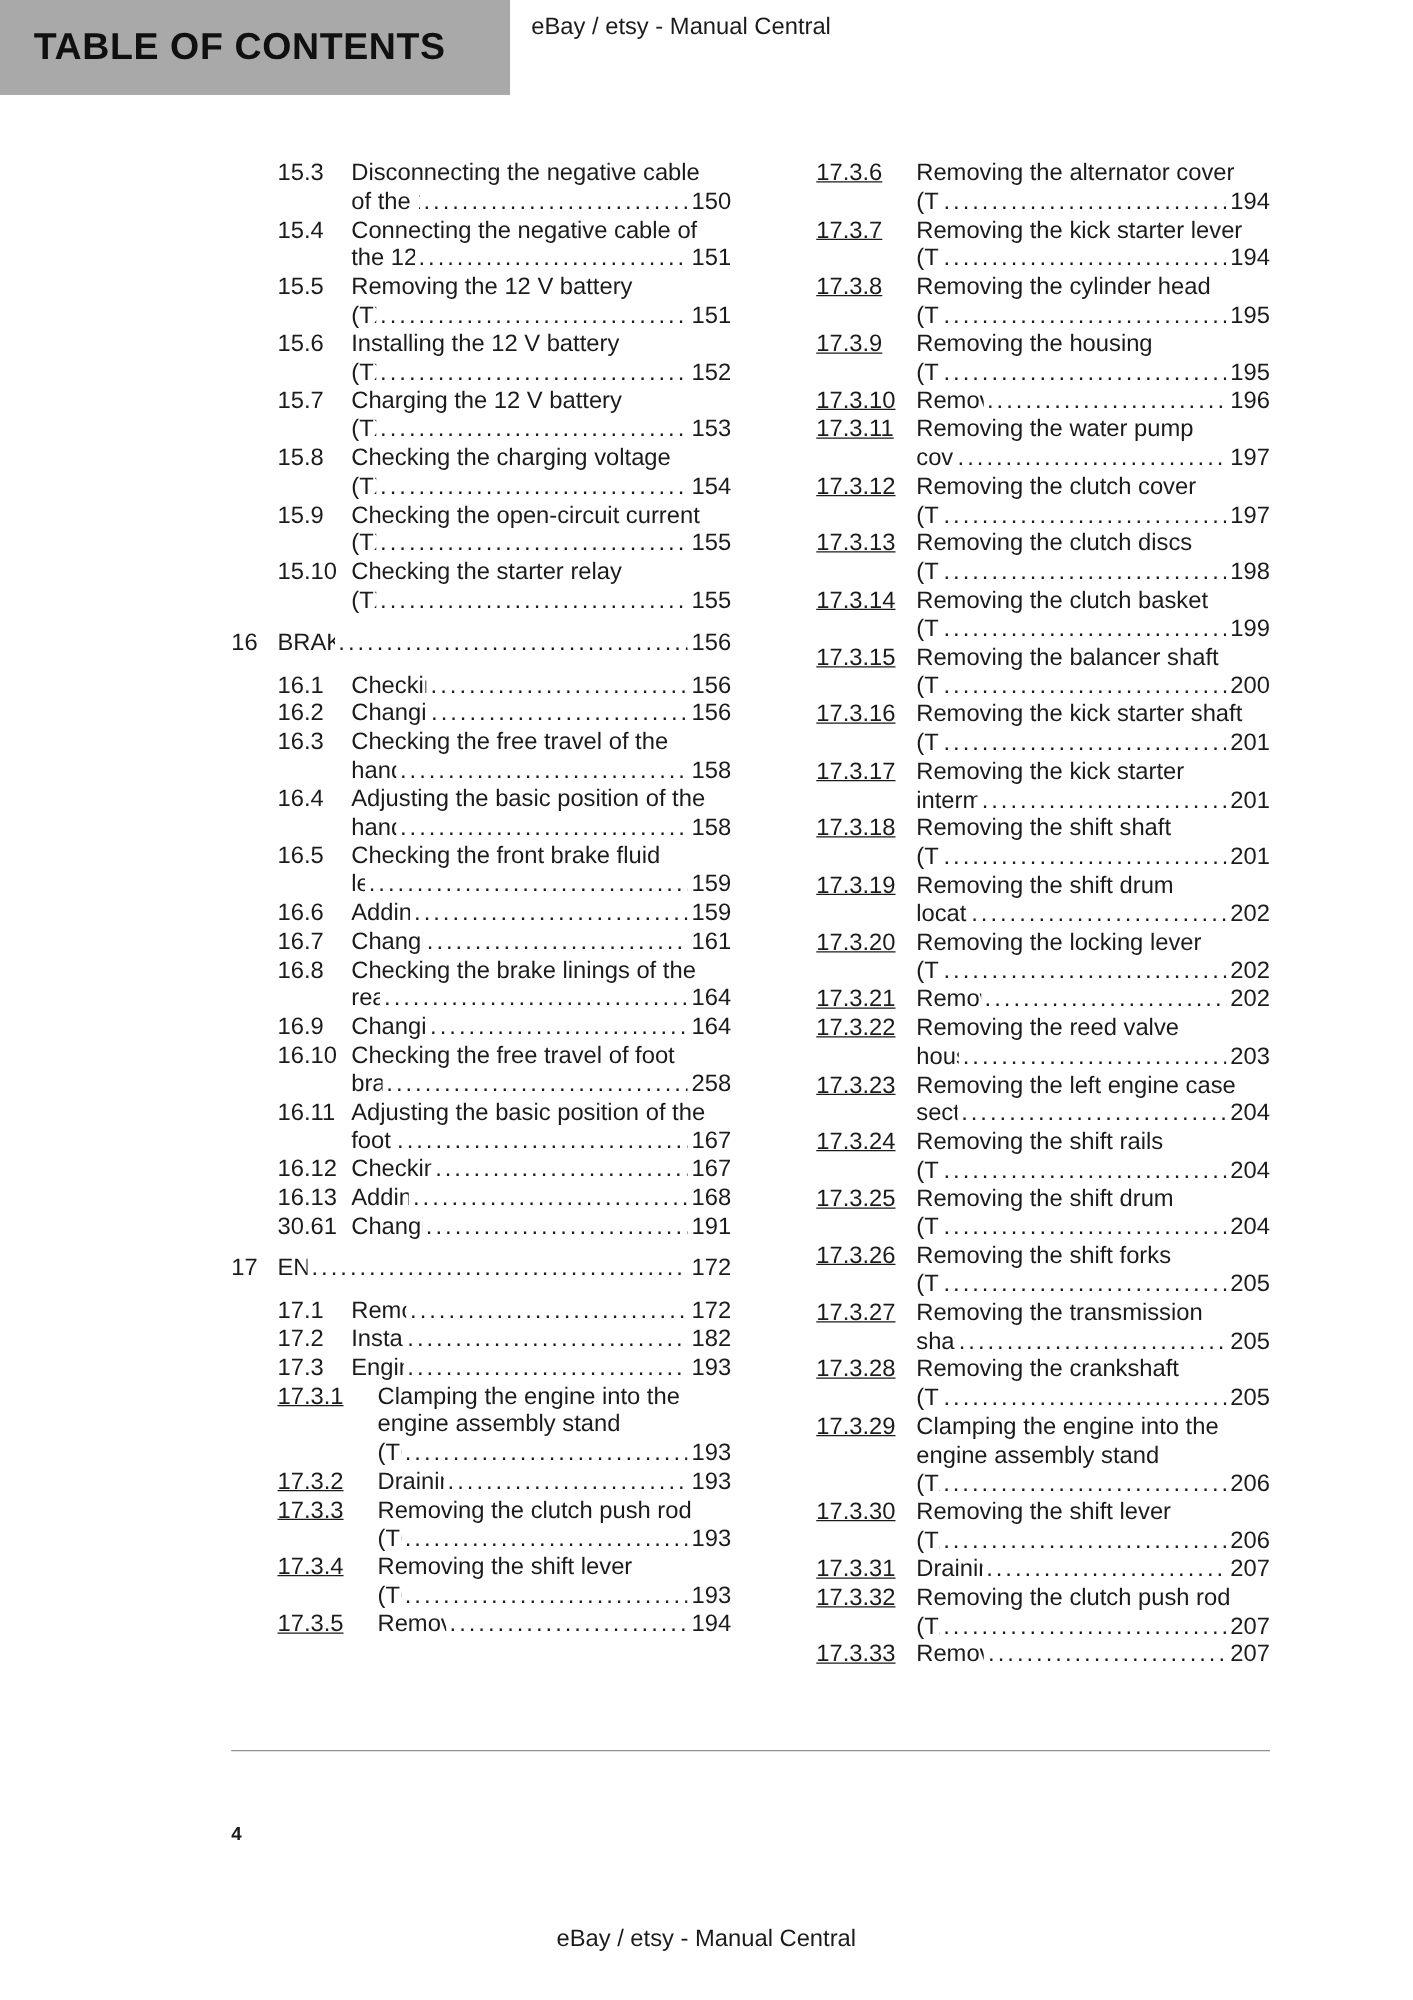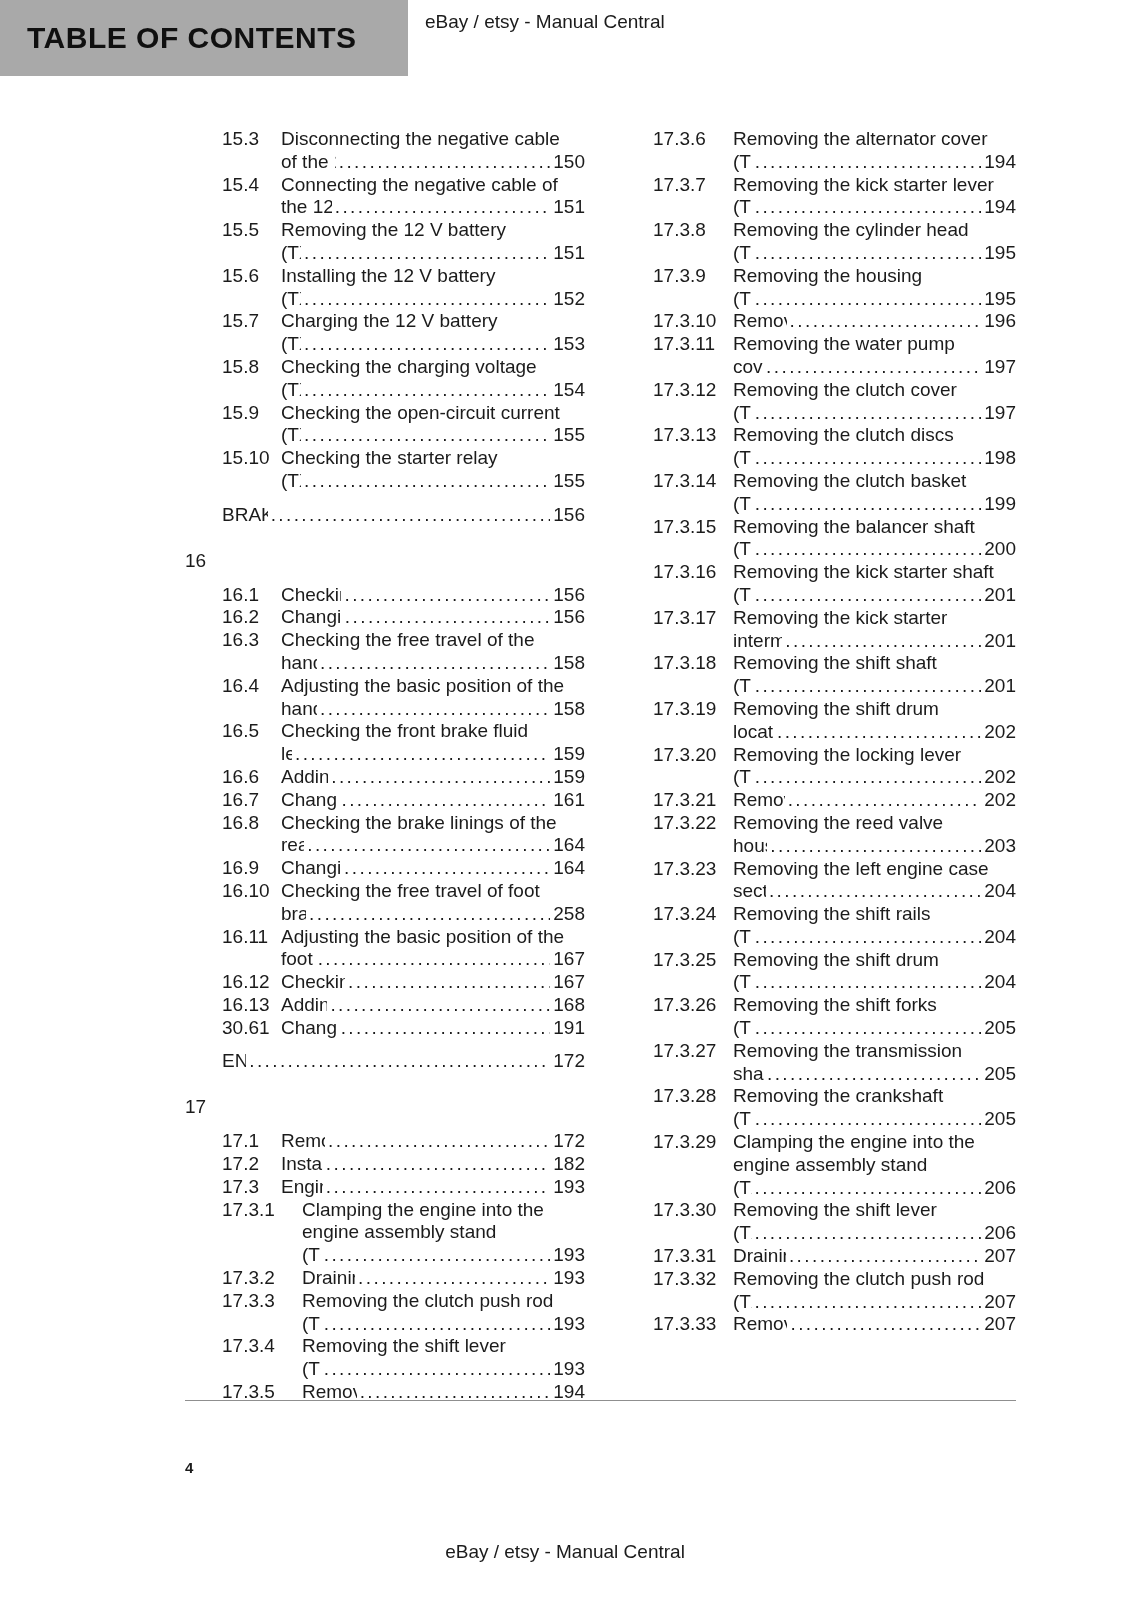--- a/index.html
+++ b/index.html
@@ -30,24 +30,24 @@
 
   .toc-columns {
     position: absolute; left: 185px; top: 128px;
     width: 831px; display: flex; gap: 31px;
   }
   .toc-col { width: 400px; flex: 0 0 400px; }
 
   .toc-entry { display: flex; font-size: 19px; line-height: 22.8px; }
   .toc-num { flex: 0 0 auto; white-space: nowrap; }
   .lvl1 { margin: 11px 0; }
-  .lvl1 .toc-num { width: 37px; margin-top: 46px; }
+  .lvl1 .toc-num { width: 37px; }
   .lvl2, .lvl3 { padding-left: 37px; }
   .lvl2 .toc-num { width: 59px; }
-  .lvl3 .toc-num { width: 80px; }
+  .lvl3 .toc-num { width: 80px; text-decoration: underline; }
   .toc-body { flex: 1 1 auto; min-width: 0; }
   .toc-line { display: block; white-space: nowrap; }
   .toc-line.last { display: flex; align-items: baseline; }
   .toc-text { flex: 0 1 auto; white-space: nowrap; overflow: hidden; }
   .toc-dots { flex: 1 1 auto; overflow: hidden; white-space: nowrap; margin-left: 3px; margin-right: 3px; }
   .toc-dots::before {
     content: "......................................................................................................................";
     letter-spacing: 2.4px;
   }
   .toc-page { flex: 0 0 auto; white-space: nowrap; }

